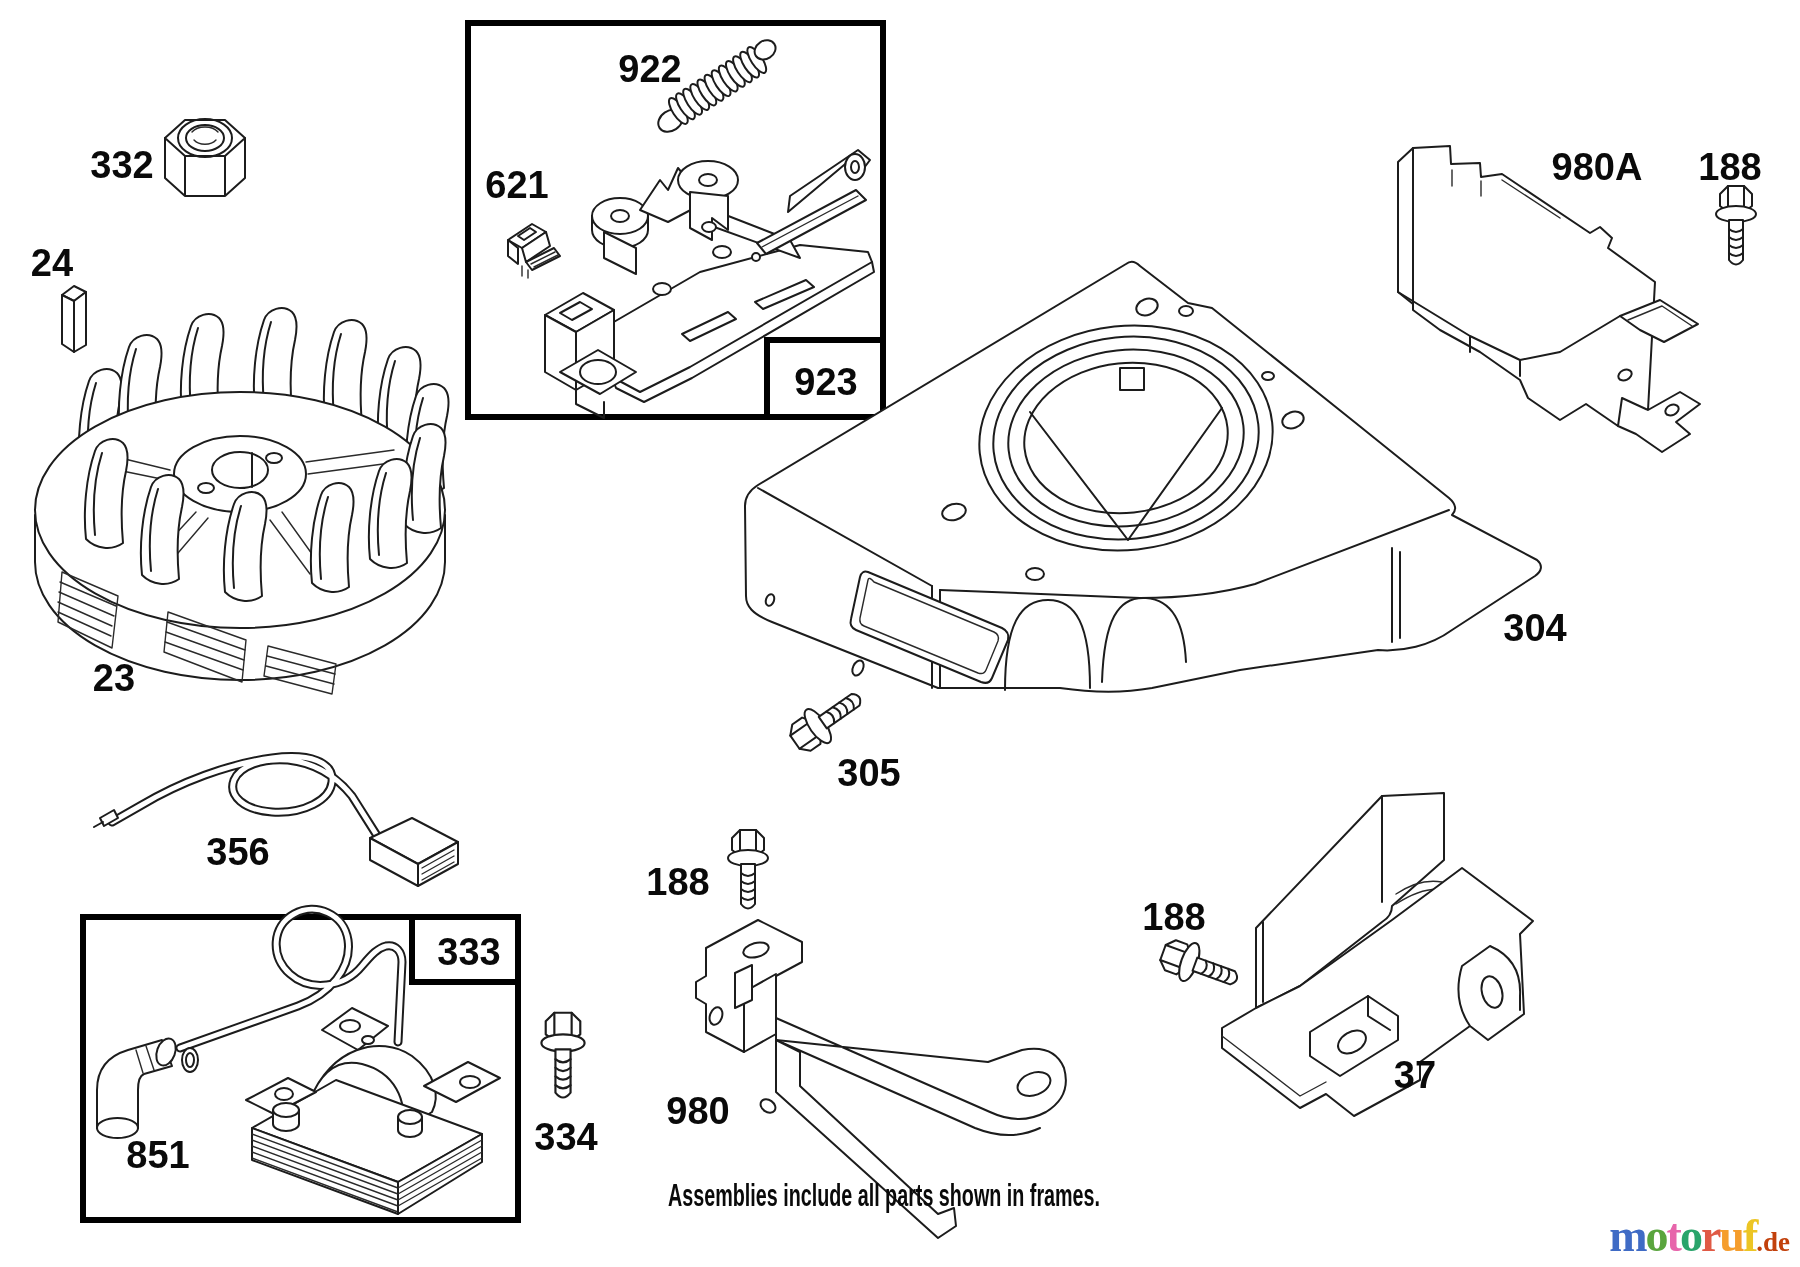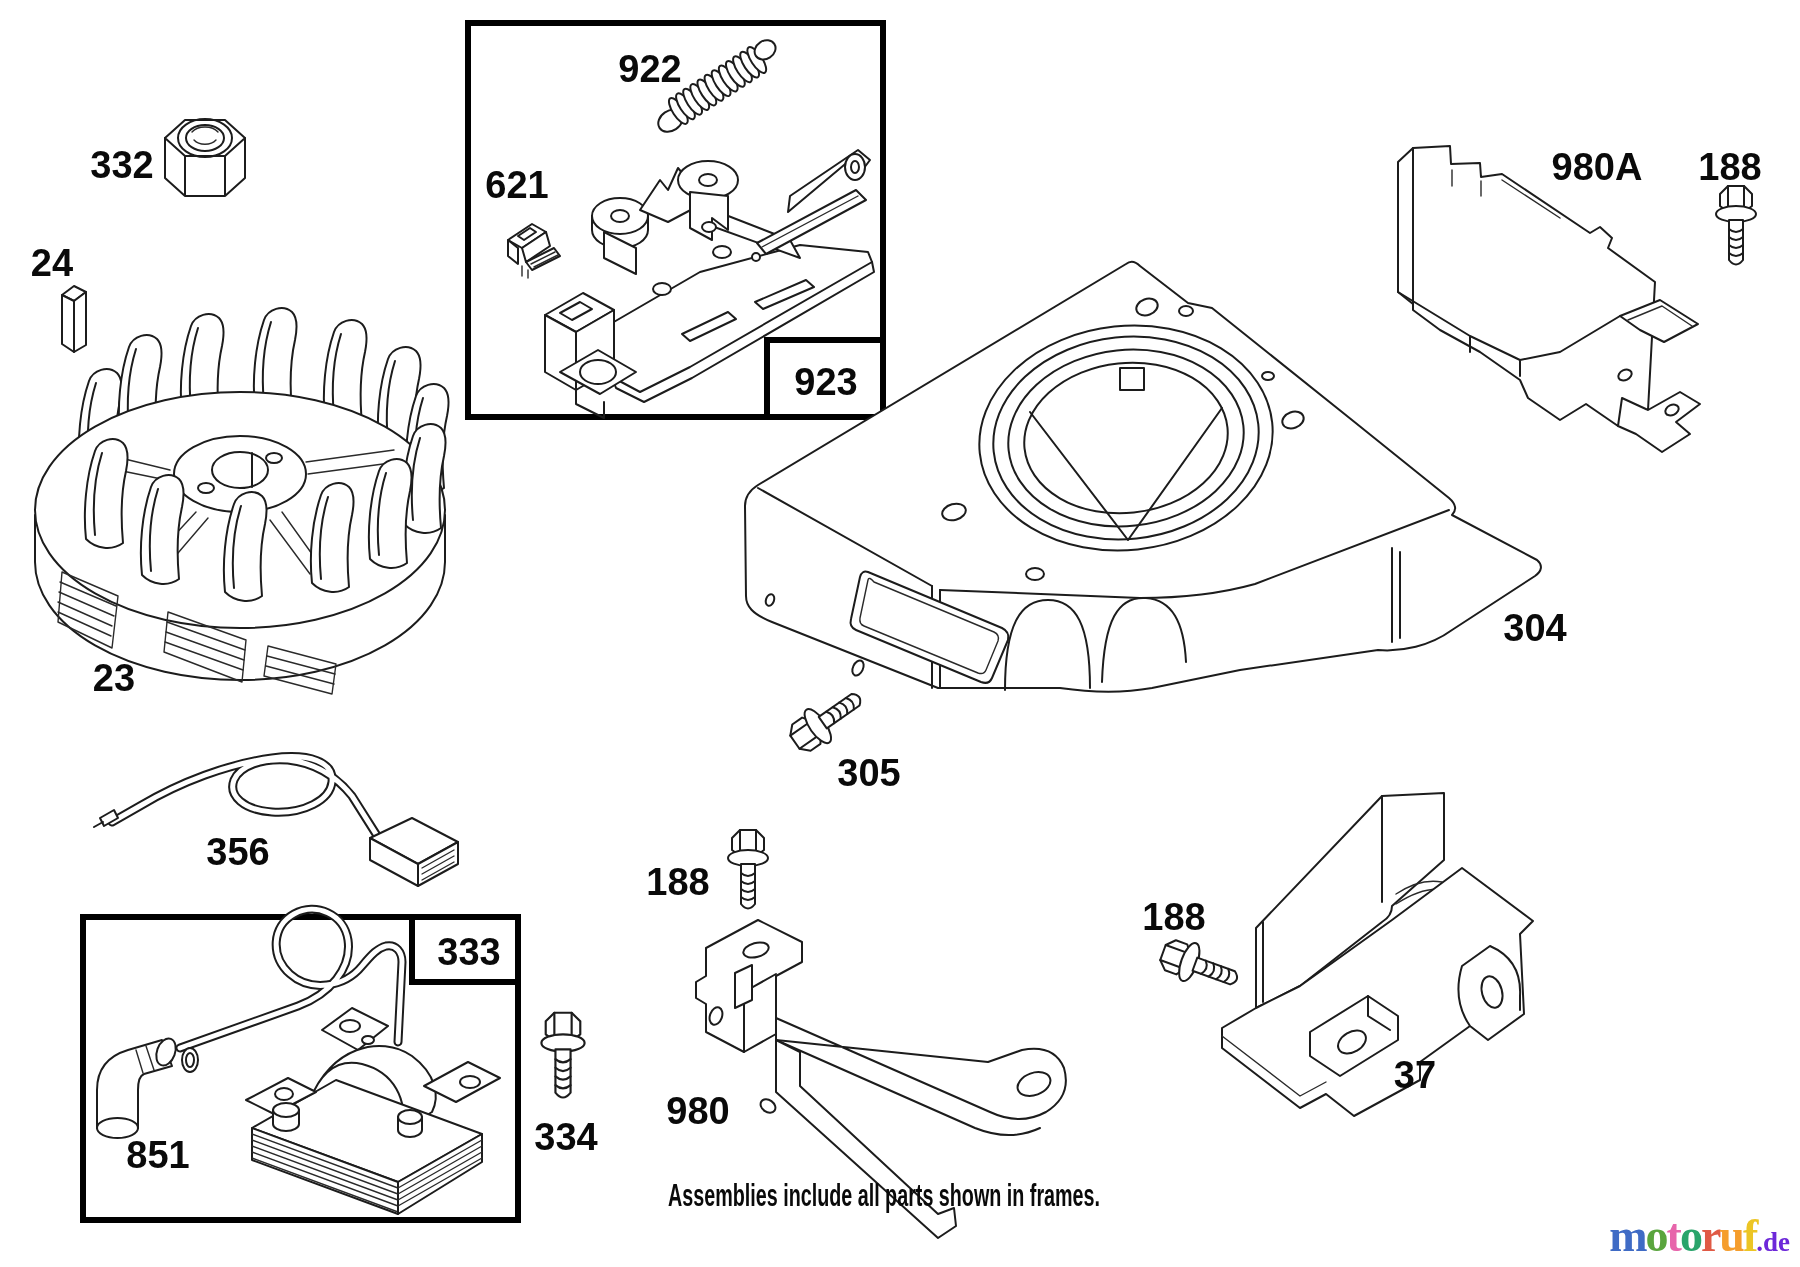--- a/index.html
+++ b/index.html
@@ -325,15 +325,15 @@
     <text class="plabel" x="566" y="1150">334</text>
     <text class="plabel" x="678" y="895">188</text>
     <text class="plabel" x="698" y="1124">980</text>
     <text class="plabel" x="1174" y="930">188</text>
     <text class="plabel" x="1415" y="1088">37</text>
     <text class="caption" x="668" y="1206" textLength="432" lengthAdjust="spacingAndGlyphs">Assemblies include all parts shown in frames.</text>
   </g>
 </svg>
 
 <div class="logo">
-  <span style="color:#3f6bc5">m</span><span style="color:#5aa53e">o</span><span style="color:#e765ab">t</span><span style="color:#2aa46b">o</span><span style="color:#e05a45">r</span><span style="color:#f59d2c">u</span><span style="color:#ecc525">f</span><span class="suffix" style="color:#6d28d9">.de</span>
+  <span style="color:#3f6bc5">m</span><span style="color:#5aa53e">o</span><span style="color:#e765ab">t</span><span style="color:#2aa46b">o</span><span style="color:#e05a45">r</span><span style="color:#f59d2c">u</span><span style="color:#ecc525">f</span><span class="suffix" style="color:#c2410c">.de</span>
 </div>
 </div>
 
 </body></html>

